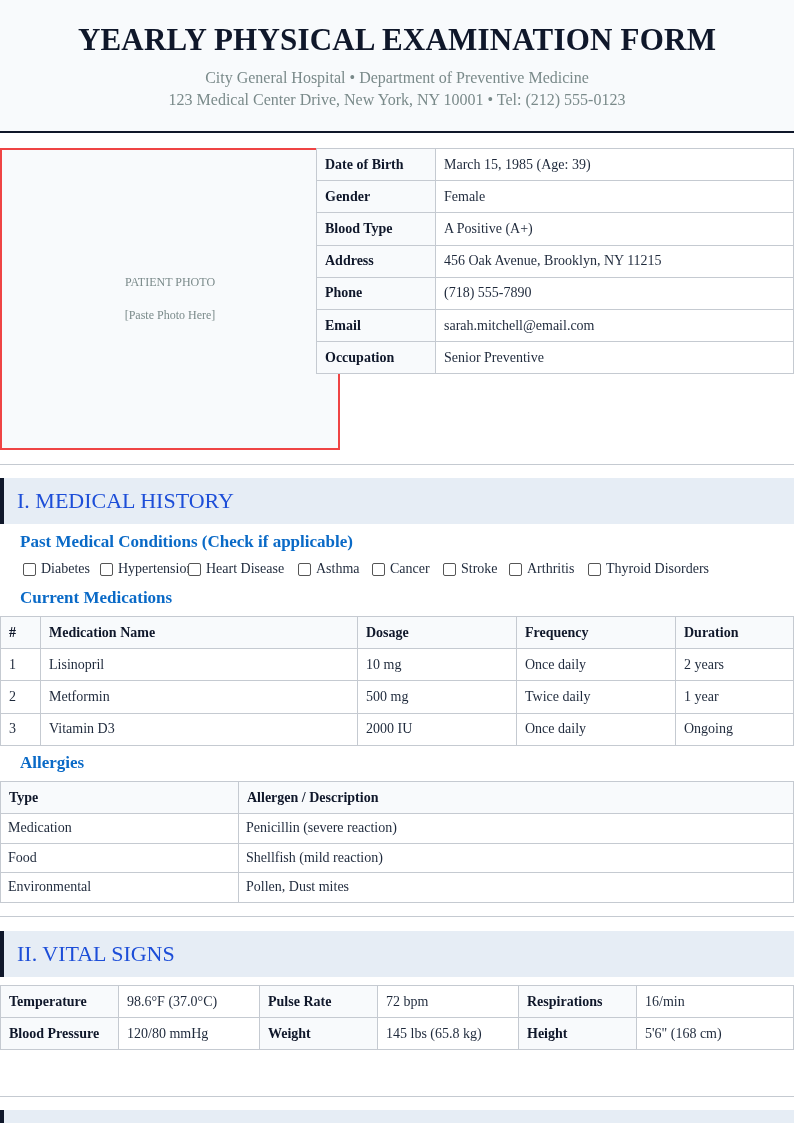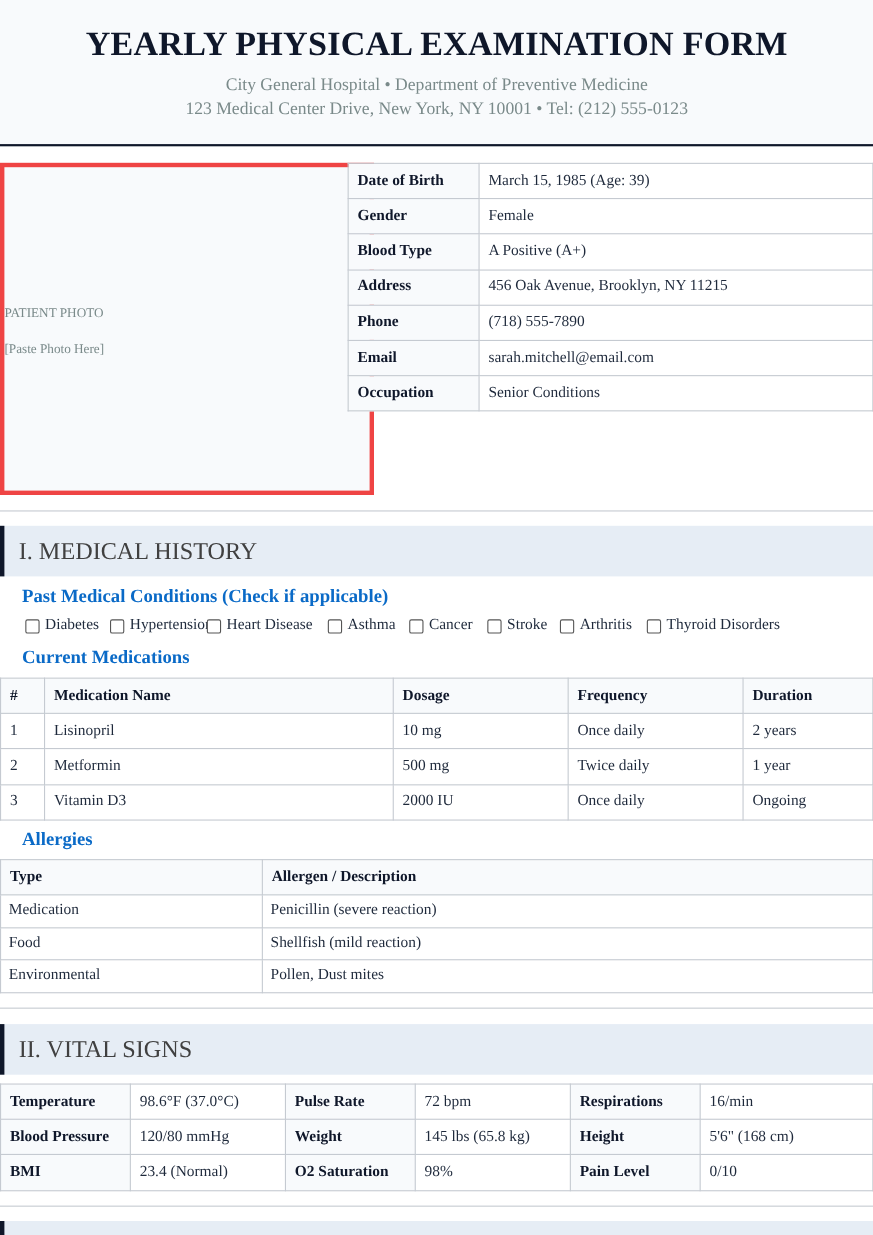--- a/index.html
+++ b/index.html
@@ -4,36 +4,36 @@
 <style>
   * { box-sizing: border-box; margin: 0; padding: 0; }
   html, body { width: 794px; height: 1123px; overflow: hidden; background: #ffffff; }
   body { font-family: "Liberation Serif", "DejaVu Serif", serif; color: #1e293b; font-size: 14px; position: relative; }
 
   .header { position: absolute; left: 0; top: 0; width: 794px; height: 133px; background: #f8fafc; border-bottom: 2px solid #0f172a; text-align: center; }
   .header h1 { position: absolute; top: 22px; left: 0; width: 100%; font-size: 31px; font-weight: bold; color: #0f172a; letter-spacing: 0.2px; }
   .header .sub1 { position: absolute; top: 69px; left: 0; width: 100%; font-size: 16px; color: #7a8a8a; }
   .header .sub2 { position: absolute; top: 91px; left: 0; width: 100%; font-size: 16px; color: #7a8a8a; }
 
-  .photo { position: absolute; left: 0; top: 148px; width: 340px; height: 302px; border: 4px solid #ef4444; background: #f8fafc; }
+  .photo { position: absolute; left: 0; top: 148px; width: 340px; height: 302px; border: 2px solid #ef4444; background: #f8fafc; text-align: center; }
   .photo .p1 { position: absolute; top: 125px; left: 0; width: 100%; font-size: 12px; color: #7a8a8a; }
   .photo .p2 { position: absolute; top: 158px; left: 0; width: 100%; font-size: 12px; color: #7a8a8a; }
 
   table { border-collapse: collapse; }
   td, th { border: 1px solid #c5cad1; text-align: left; vertical-align: middle; font-size: 14px; }
   th { font-weight: bold; color: #0f172a; background: #f8fafc; }
 
   .info { position: absolute; left: 316px; top: 148px; width: 478px; }
   .info td { height: 32.2px; padding: 0 8px; }
   .info td.lbl { width: 119px; font-weight: bold; background: #f8fafc; color: #0f172a; }
 
   .divider { position: absolute; left: 0; width: 794px; height: 1px; background: #c5cad1; }
 
   .section-head { position: absolute; left: 0; width: 794px; height: 46px; background: #e6edf5; border-left: 4px solid #0f172a; }
-  .section-head span { position: absolute; left: 13px; top: 10px; font-size: 22px; color: #404040; }
+  .section-head span { position: absolute; left: 13px; top: 10px; font-size: 22px; color: #1d4ed8; }
 
   .subhead { position: absolute; left: 20px; font-size: 17px; font-weight: bold; color: #0a6ac7; }
 
   .checks { position: absolute; left: 0; top: 561px; width: 794px; height: 18px; font-size: 14px; white-space: nowrap; }
   .check { position: absolute; top: 0; display: inline-flex; align-items: center; }
   .check .box { width: 13px; height: 13px; border: 1px solid #555; border-radius: 2px; background: #fff; display: inline-block; margin-right: 5px; }
 
   .meds { position: absolute; left: 0; top: 616px; width: 794px; }
   .meds td, .meds th { height: 32.2px; padding: 0 8px; }
 
@@ -80,21 +80,21 @@
     <tr>
       <td class="lbl">Phone</td>
       <td>(718) 555-7890</td>
     </tr>
     <tr>
       <td class="lbl">Email</td>
       <td>sarah.mitchell@email.com</td>
     </tr>
     <tr>
       <td class="lbl">Occupation</td>
-      <td>Senior Conditions</td>
+      <td>Senior Preventive</td>
     </tr>
   </tbody>
 </table>
 
 <div class="divider" style="top:464px;"></div>
 
 <div class="section-head" style="top:478px;">
   <span>I. MEDICAL HISTORY</span>
 </div>
 
@@ -214,26 +214,18 @@
       <td>16/min</td>
     </tr>
     <tr>
       <td class="lbl">Blood Pressure</td>
       <td>120/80 mmHg</td>
       <td class="lbl">Weight</td>
       <td>145 lbs (65.8 kg)</td>
       <td class="lbl">Height</td>
       <td>5'6" (168 cm)</td>
     </tr>
-    <tr>
-      <td class="lbl">BMI</td>
-      <td>23.4 (Normal)</td>
-      <td class="lbl">O2 Saturation</td>
-      <td>98%</td>
-      <td class="lbl">Pain Level</td>
-      <td>0/10</td>
-    </tr>
   </tbody>
 </table>
 
 <div class="divider" style="top:1096px;"></div>
 
 <div class="section-head" style="top:1110px;"></div>
 
 </body></html>

